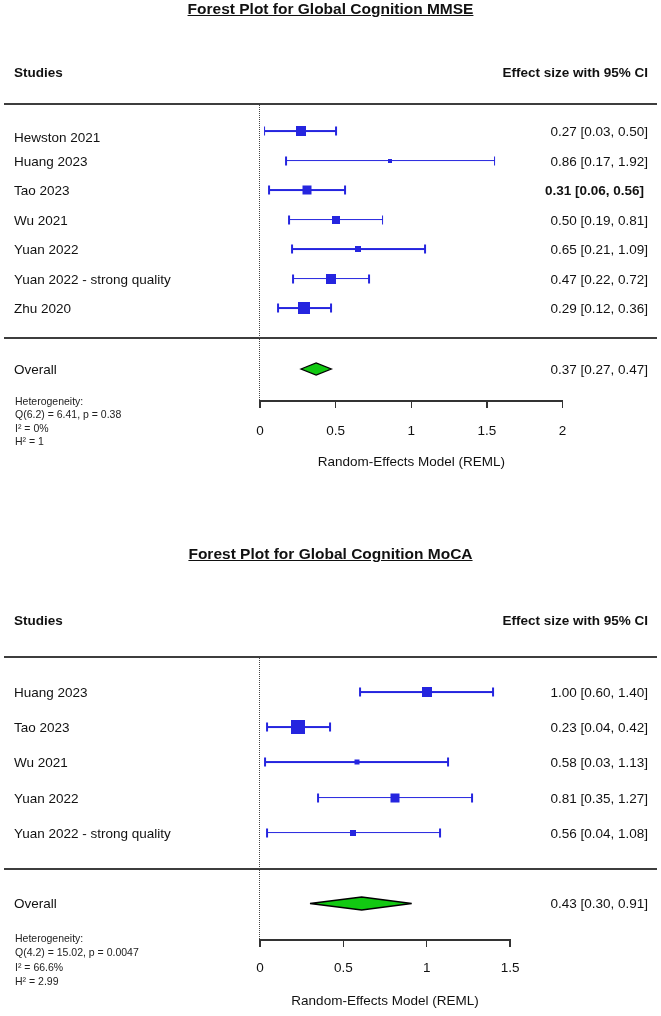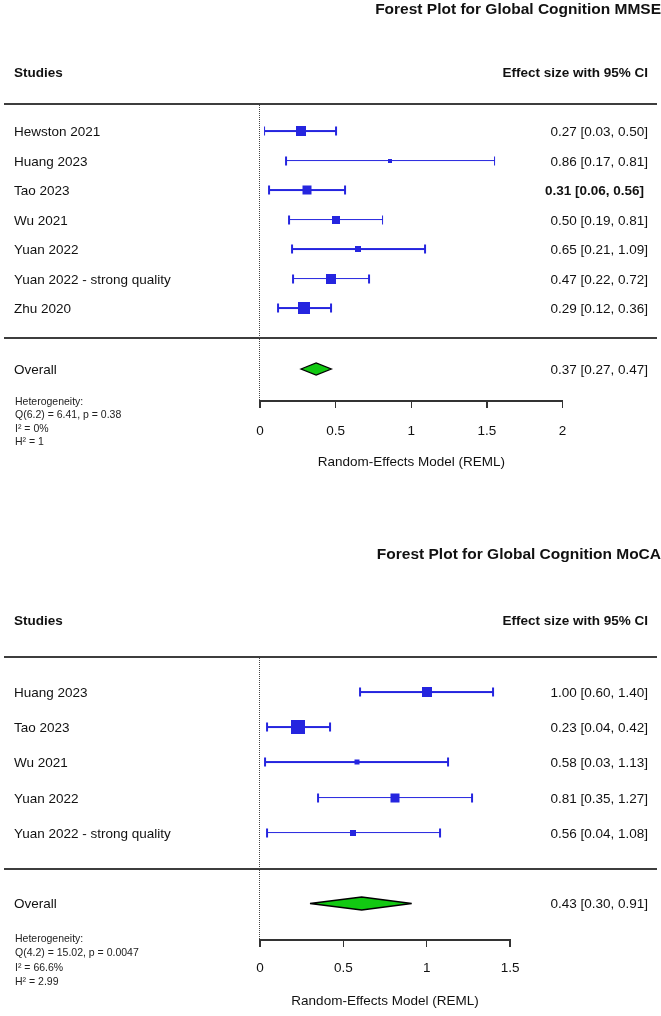--- a/index.html
+++ b/index.html
@@ -3,21 +3,21 @@
 <meta charset="utf-8">
 <style>
   html,body{margin:0;padding:0;background:#fff;}
   #canvas{
     position:relative;width:661px;height:1016px;background:#ffffff;
     font-family:"Liberation Sans","DejaVu Sans",sans-serif;color:#111;
     overflow:hidden;
   }
   .t{position:absolute;white-space:nowrap;transform:translateY(-50%);font-size:13.5px;color:#111;}
   .bold{font-weight:bold;}
-  .ctr{left:0;right:0;text-align:right;transform:translateY(-50%);}
+  .ctr{left:0;right:0;text-align:center;transform:translateY(-50%);text-decoration:underline;}
   .title{font-size:15.5px;font-weight:bold;}
   .het{font-size:10.5px;color:#222;}
   .right{text-align:right;}
   .rule{position:absolute;height:2px;background:#3d3d3d;}
   .dotted{position:absolute;width:0;border-left:1.6px dotted #444;}
   .axisline{position:absolute;height:1.6px;background:#333;}
   .tick{position:absolute;width:1.6px;background:#333;}
   .cil{position:absolute;height:1.9px;background:#2525df;transform:translateY(-50%);}
   .cap{position:absolute;width:1.9px;background:#2525df;transform:translate(-50%,-50%);}
   .sq{position:absolute;background:#2525df;transform:translate(-50%,-50%);}
@@ -26,32 +26,32 @@
 </head>
 <body>
 
 <div id="canvas">
     <div class="t ctr title" style="top: 9px;">Forest Plot for Global Cognition MMSE</div>
     <div class="t bold" style="left: 14px; top: 72px;">Studies</div>
     <div class="t bold right" style="right: 13px; top: 72px;">Effect size with 95% CI</div>
     <div class="rule" style="left: 4px; top: 103px; width: 653px;"></div>
     <div class="rule" style="left: 4px; top: 337px; width: 653px;"></div>
     <div class="dotted" style="left: 259px; top: 105px; height: 295px;"></div>
-    <div class="t" style="left: 14px; top: 131px;">Hewston 2021</div>
+    <div class="t" style="left: 14px; top: 137px;">Hewston 2021</div>
     <div class="cil" style="left: 264.539px; top: 131px; width: 71.111px;"></div>
     <div class="cap" style="left: 264.539px; top: 131px; height: 9px;"></div>
     <div class="cap" style="left: 335.65px; top: 131px; height: 9px;"></div>
     <div class="sq" style="left: 300.851px; top: 131px; width: 10px; height: 10px;"></div>
     <div class="t right" style="right: 13px; top: 131px;">0.27 [0.03, 0.50]</div>
     <div class="t" style="left: 14px; top: 160.5px;">Huang 2023</div>
     <div class="cil" style="left: 285.721px; top: 160.5px; width: 208.794px;"></div>
     <div class="cap" style="left: 285.721px; top: 160.5px; height: 9px;"></div>
     <div class="cap" style="left: 494.515px; top: 160.5px; height: 9px;"></div>
     <div class="sq" style="left: 390.118px; top: 160.5px; width: 4px; height: 4px;"></div>
-    <div class="t right" style="right: 13px; top: 160.5px;">0.86 [0.17, 0.81]</div>
+    <div class="t right" style="right: 13px; top: 160.5px;">0.86 [0.17, 1.92]</div>
     <div class="t" style="left: 14px; top: 190px;">Tao 2023</div>
     <div class="cil" style="left: 269.078px; top: 190px; width: 75.65px;"></div>
     <div class="cap" style="left: 269.078px; top: 190px; height: 9px;"></div>
     <div class="cap" style="left: 344.728px; top: 190px; height: 9px;"></div>
     <div class="sq" style="left: 306.903px; top: 190px; width: 9px; height: 9px;"></div>
     <div class="t right" style="right: 17px; top: 190px; font-weight: bold;">0.31 [0.06, 0.56]</div>
     <div class="t" style="left: 14px; top: 219.5px;">Wu 2021</div>
     <div class="cil" style="left: 288.747px; top: 219.5px; width: 93.806px;"></div>
     <div class="cap" style="left: 288.747px; top: 219.5px; height: 9px;"></div>
     <div class="cap" style="left: 382.553px; top: 219.5px; height: 9px;"></div>

